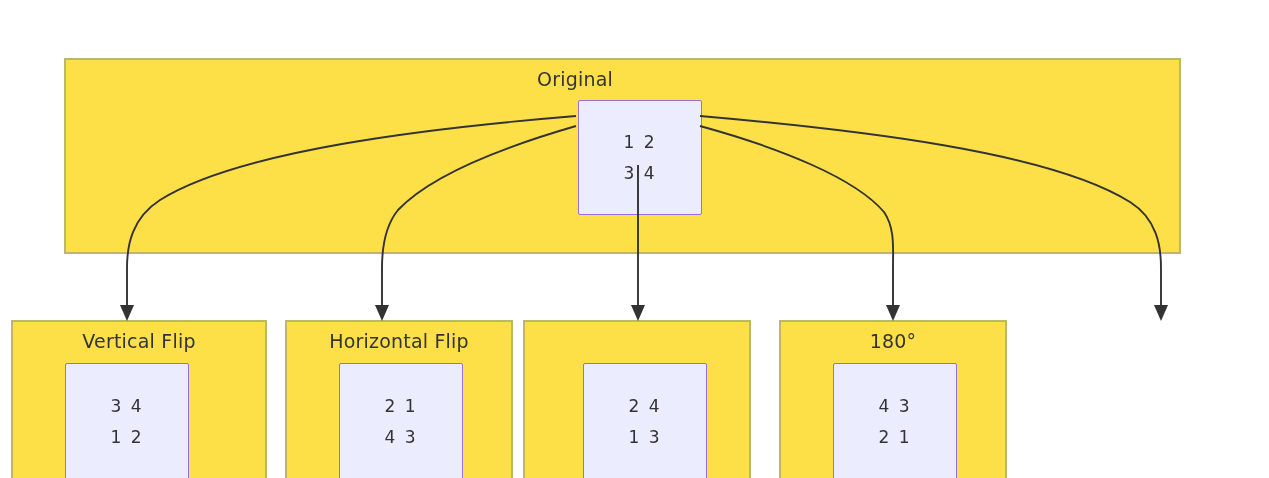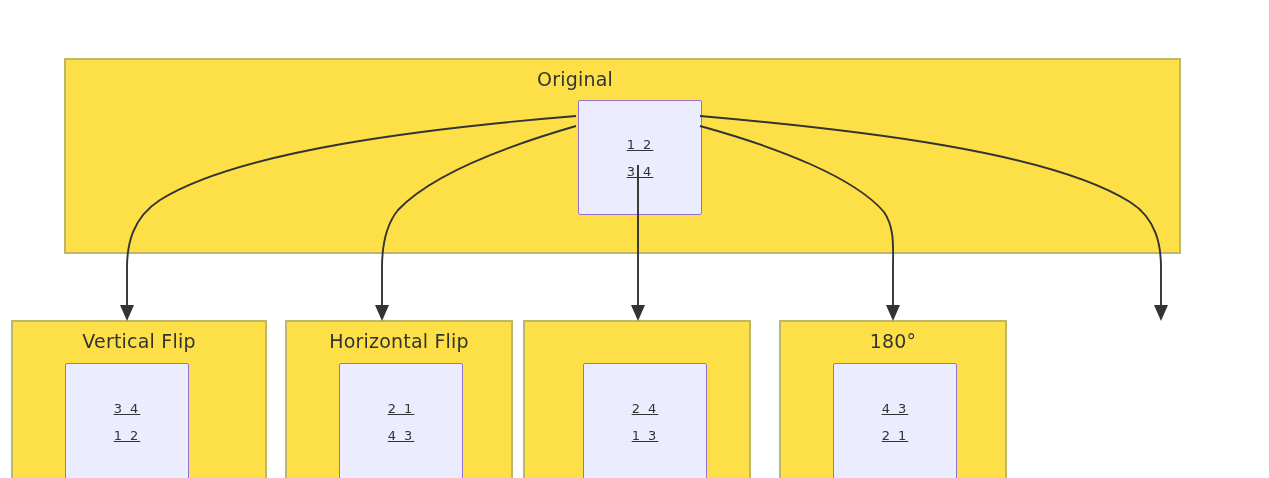--- a/index.html
+++ b/index.html
@@ -46,25 +46,24 @@
     background: #ececff;
     border: 1.4px solid #9370db;
     border-radius: 2px;
     display: flex;
     flex-direction: column;
     align-items: center;
     justify-content: center;
     gap: 14px;
   }
   .matrix-row {
-    font-size: 13px;
+    font-size: 17px;
     color: #333333;
     line-height: 1;
     letter-spacing: 2px;
-    text-decoration: underline;
   }
   svg.edges {
     position: absolute;
     left: 0; top: 0;
     width: 1269px;
     height: 478px;
     overflow: visible;
     pointer-events: none;
   }
   svg.edges path {

